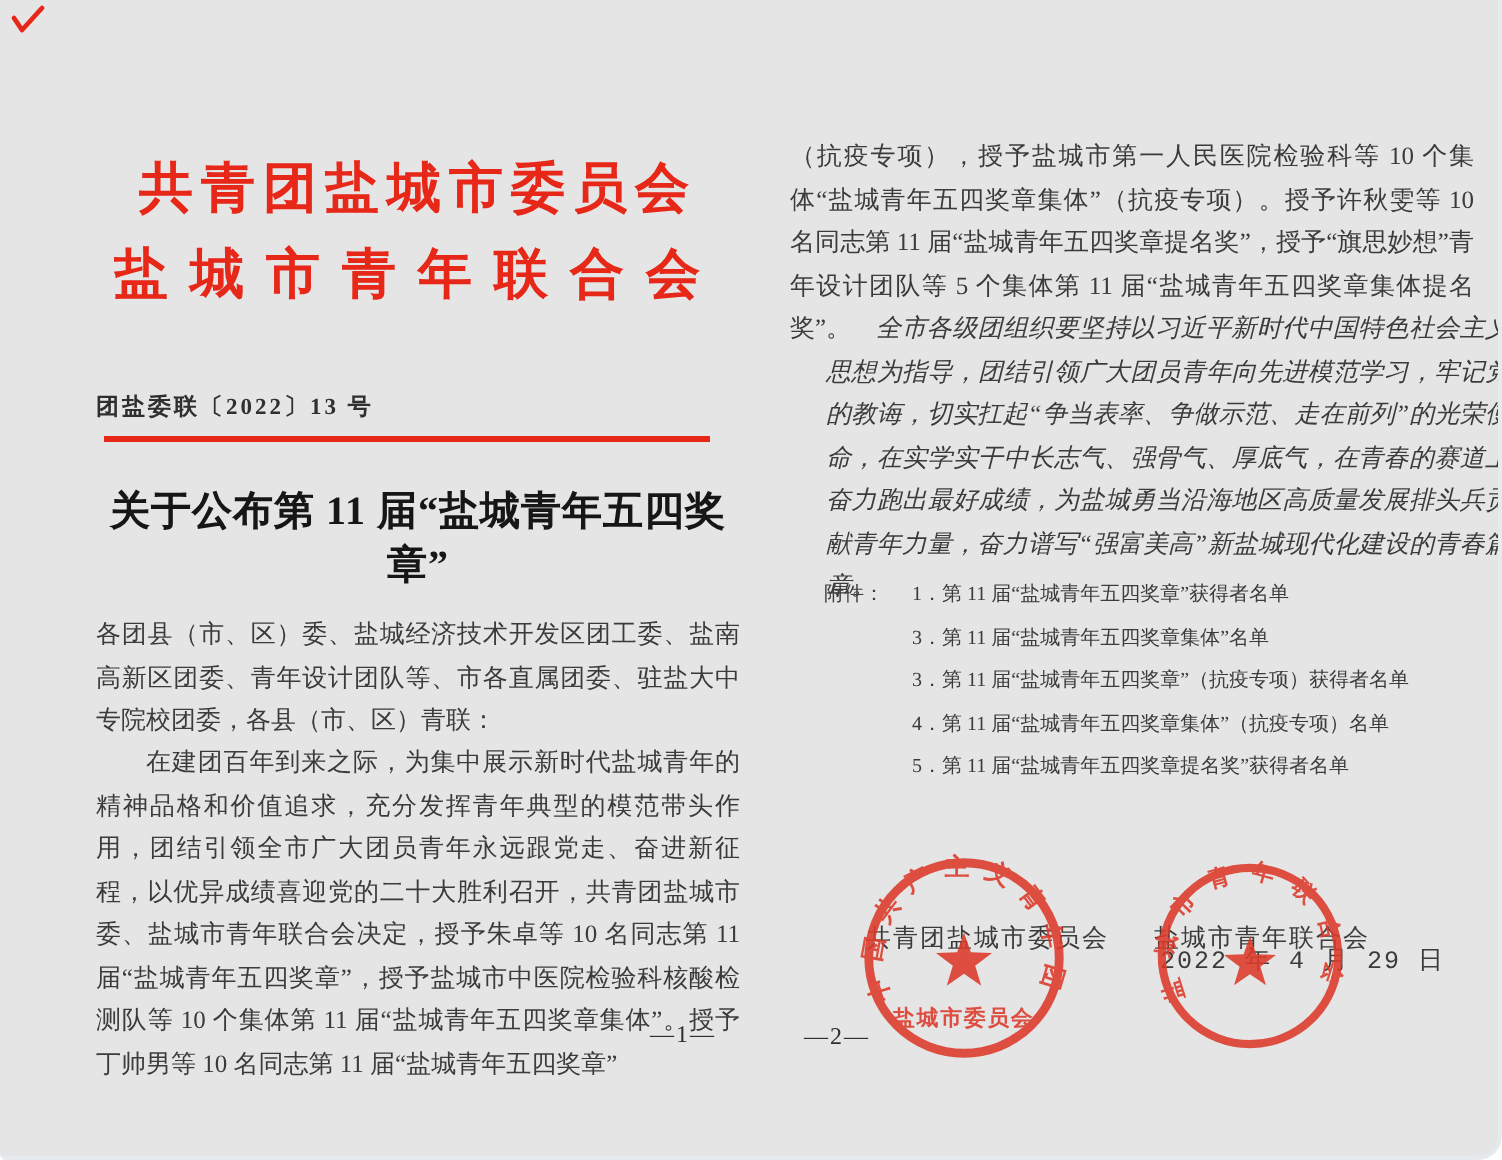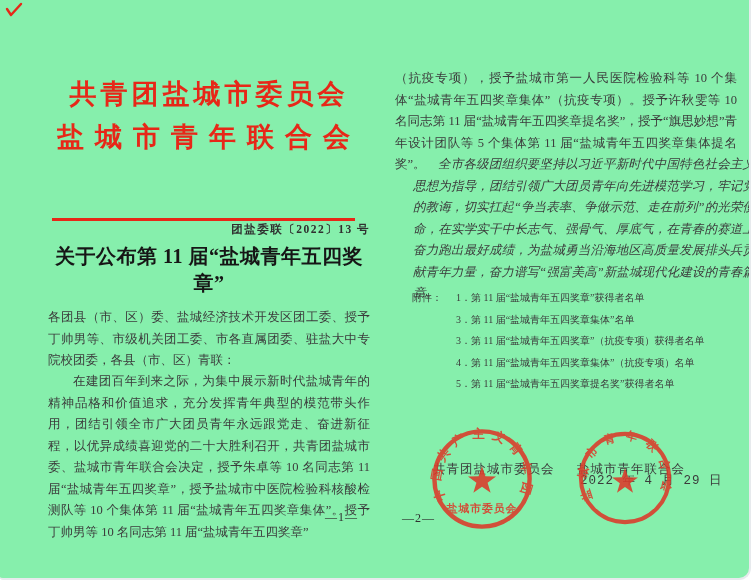--- a/index.html
+++ b/index.html
@@ -1,32 +1,32 @@
 <!DOCTYPE html>
 <html><head>
 <meta charset="utf-8">
 <style>
   html,body{margin:0;padding:0;background:#ffffff;}
   .sheet{
-    position:relative;width:751px;height:580px;background:#86efac;
+    position:relative;width:751px;height:580px;background:#e5e5e5;
     overflow:hidden;box-sizing:border-box;
     border-right:2px solid #e7eaed;border-bottom:2px solid #e7eaed;
     border-bottom-right-radius:12px;border-bottom-left-radius:3px;
     font-family:"Liberation Serif","DejaVu Serif",serif;
     color:#3b3b3b;
   }
   .corner-mark{position:absolute;left:5px;top:2px;width:18px;height:16px;}
   
   .lp{position:absolute;left:48px;top:0;width:322px;height:580px;}
   .hl{position:absolute;left:0;width:322px;text-align:center;font-weight:bold;
       font-size:27px;line-height:30px;white-space:nowrap;}
   .hl1{top:79px;letter-spacing:4px;}
   .hl2{top:122px;letter-spacing:11px;}
-  .docnum{position:absolute;top:196px;left:0;width:322px;text-align:right;
-      font-size:11.5px;letter-spacing:1.5px;color:#2f2f2f;font-weight:bold;margin-top:26px;}
+  .docnum{position:absolute;top:196px;left:0;width:322px;text-align:left;
+      font-size:11.5px;letter-spacing:1.5px;color:#2f2f2f;font-weight:bold;}
   .redline{position:absolute;top:218px;left:4px;width:303px;height:2.5px;}
   .title{position:absolute;top:243px;left:0;width:322px;text-align:center;
       font-weight:bold;font-size:20px;line-height:27px;color:#161616;letter-spacing:0.5px;}
   .btxt{font-size:12.5px;line-height:21.5px;text-align:justify;color:#3b3b3b;}
   .salutation{position:absolute;top:307px;left:0;width:322px;}
   .para{position:absolute;top:371px;left:0;width:322px;text-indent:2em;}
   .pagenum{position:absolute;font-size:12px;letter-spacing:1px;color:#2f2f2f;}
   .pn1{top:510px;right:12px;}
   
   .rp{position:absolute;left:395px;top:0;width:342px;height:445px;}
@@ -59,21 +59,21 @@
     <div class="hl hl2" style="color:#e72718">盐城市青年联合会</div>
 
     <div class="docnum">团盐委联〔2022〕13 号</div>
 
     <div class="redline" style="background:#e72718"></div>
 
     <div class="title">
       <div>关于公布第 11 届“盐城青年五四奖章”</div>
     </div>
 
-    <div class="btxt salutation">各团县（市、区）委、盐城经济技术开发区团工委、授予丁帅男等、市级机关团工委、市各直属团委、驻盐大中专院校团委，各县（市、区）青联：</div>
+    <div class="btxt salutation">各团县（市、区）委、盐城经济技术开发区团工委、盐南高新区团委、青年设计团队等、市各直属团委、驻盐大中专院校团委，各县（市、区）青联：</div>
 
     <div class="btxt para">在建团百年到来之际，为集中展示新时代盐城青年的精神品格和价值追求，充分发挥青年典型的模范带头作用，团结引领全市广大团员青年永远跟党走、奋进新征程，以优异成绩喜迎党的二十大胜利召开，共青团盐城市委、盐城市青年联合会决定，授予朱卓等 10 名同志第 11 届“盐城青年五四奖章”，授予盐城市中医院检验科核酸检测队等 10 个集体第 11 届“盐城青年五四奖章集体”。授予丁帅男等 10 名同志第 11 届“盐城青年五四奖章”</div>
 
     <div class="pagenum pn1">—1—</div>
   </div>
 
   <div class="rp">
     <div class="btxt rp-para1">（抗疫专项），授予盐城市第一人民医院检验科等 10 个集体“盐城青年五四奖章集体”（抗疫专项）。授予许秋雯等 10 名同志第 11 届“盐城青年五四奖章提名奖”，授予“旗思妙想”青年设计团队等 5 个集体第 11 届“盐城青年五四奖章集体提名奖”。</div>
     <div class="btxt rp-para2">全市各级团组织要坚持以习近平新时代中国特色社会主义思想为指导，团结引领广大团员青年向先进模范学习，牢记党的教诲，切实扛起“争当表率、争做示范、走在前列”的光荣使命，在实学实干中长志气、强骨气、厚底气，在青春的赛道上奋力跑出最好成绩，为盐城勇当沿海地区高质量发展排头兵贡献青年力量，奋力谱写“强富美高”新盐城现代化建设的青春篇章。</div>
 

